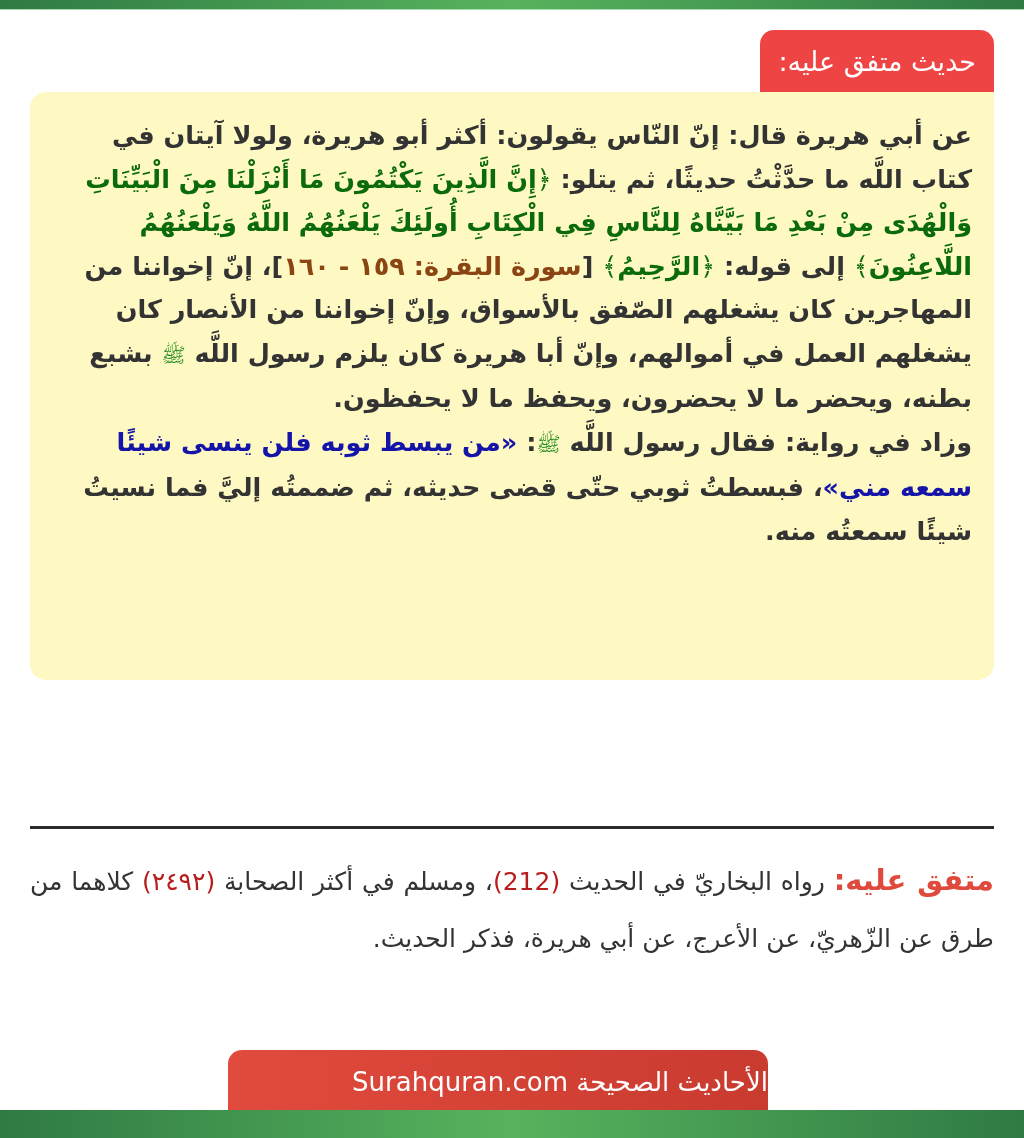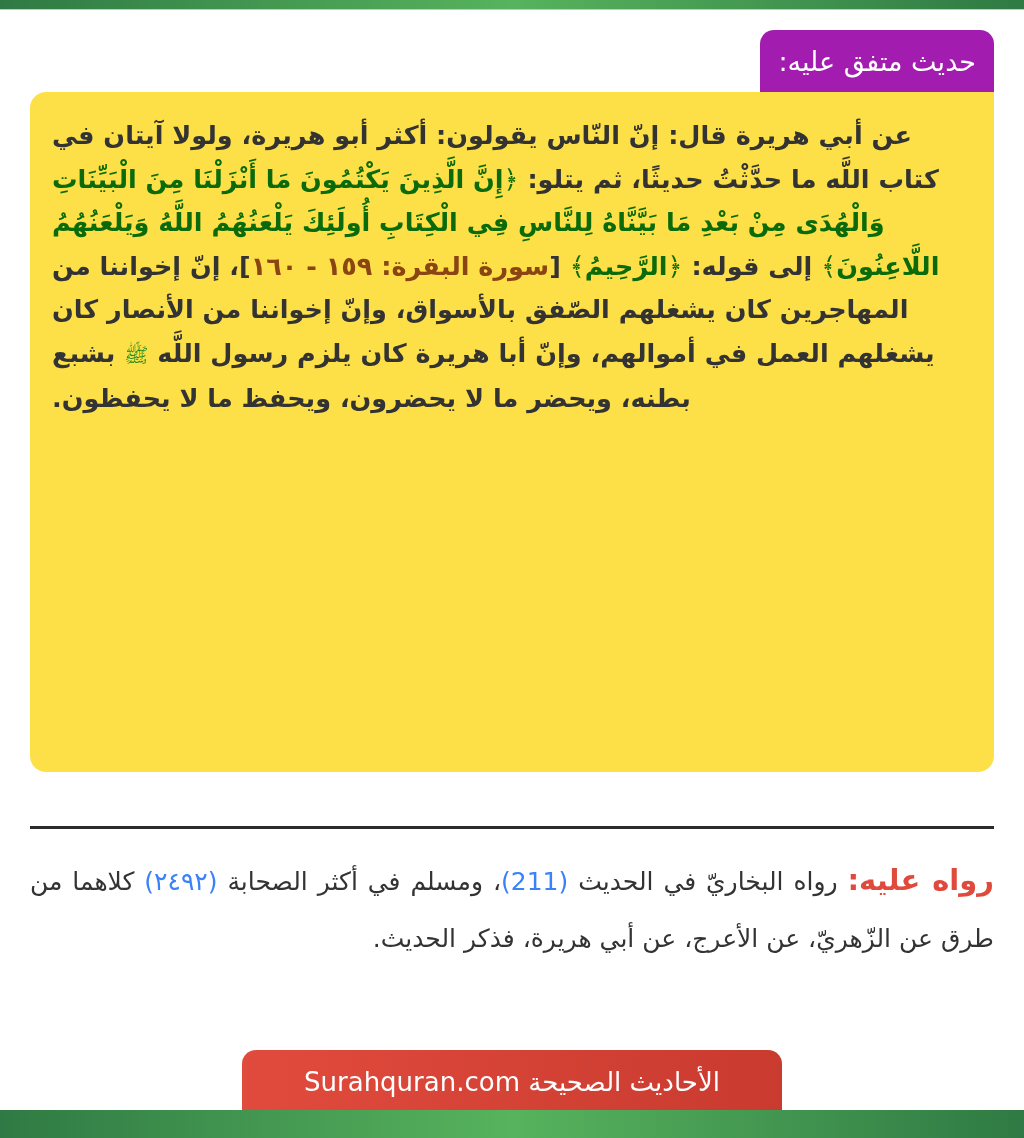--- a/index.html
+++ b/index.html
@@ -14,69 +14,70 @@
     background: linear-gradient(90deg, #2f7a44 0%, #57b35d 50%, #2f7a44 100%);
     border-bottom: 1px solid #a8dcb0;
   }
   .bottom-bar {
     position: absolute; left: 0; top: 1110px; width: 1024px; height: 28px;
     background: linear-gradient(90deg, #2f7a44 0%, #57b35d 50%, #2f7a44 100%);
   }
   .heading-tag {
     position: absolute; right: 30px; top: 30px;
     height: 62px; padding: 0 18px;
-    background: #a21caf; color: #ffffff;
+    background: #ef4444; color: #ffffff;
     border-radius: 14px 14px 0 0;
     font-size: 27px; line-height: 64px;
     direction: rtl;
   }
   .hadith-box {
-    position: absolute; left: 30px; top: 92px; width: 964px; height: 680px;
-    background: #fde047;
+    position: absolute; left: 30px; top: 92px; width: 964px; height: 588px;
+    background: #fef9c3;
     border-radius: 16px 0 16px 16px;
     box-sizing: border-box; padding: 22px 22px 0 22px;
-    direction: rtl; text-align: left;
+    direction: rtl; text-align: right;
     font-weight: bold; font-size: 25.5px; line-height: 43.5px;
     color: #333333;
   }
   .hadith-box p { margin: 0; }
   .quran { color: #0b6b0b; }
   .ornament { color: #0b6b0b; font-weight: normal; }
   .ref { color: #8b4513; }
   .saw { color: #1e8a1e; font-weight: normal; font-size: 20px; }
   .quote { color: #1414a8; }
   .divider {
     position: absolute; left: 30px; top: 826px; width: 964px; height: 3px;
     background: #2b2b2b;
   }
   .source {
     position: absolute; left: 30px; top: 852px; width: 964px;
     direction: rtl; text-align: justify; text-align-last: right;
     font-size: 25px; line-height: 57px; color: #333333;
   }
   .source .label { color: #e04a3c; font-weight: bold; font-size: 29px; }
-  .source .num { color: #3b82f6; }
+  .source .num { color: #b91c1c; }
   .footer-badge {
-    position: absolute; left: 242px; top: 1050px; width: 540px; height: 60px;
+    position: absolute; left: 228px; top: 1050px; width: 540px; height: 60px;
     background: linear-gradient(90deg, #e14b3d 0%, #c93a2f 100%);
     border-radius: 14px 14px 0 0;
-    color: #ffffff; font-size: 26px; line-height: 64px; text-align: center;
+    color: #ffffff; font-size: 26px; line-height: 64px; 
     direction: rtl;
   }
 </style>
 </head>
 <body>
 
 <div class="top-bar"></div>
 
 <div class="heading-tag">حديث متفق عليه:</div>
 
 <div class="hadith-box">
   <p><span>عن أبي هريرة قال: إنّ النّاس يقولون: أكثر أبو هريرة، ولولا آيتان في كتاب اللَّه ما حدَّثْتُ حديثًا، ثم يتلو: </span><span class="ornament">﴿</span><span class="quran">إِنَّ الَّذِينَ يَكْتُمُونَ مَا أَنْزَلْنَا مِنَ الْبَيِّنَاتِ وَالْهُدَى مِنْ بَعْدِ مَا بَيَّنَّاهُ لِلنَّاسِ فِي الْكِتَابِ أُولَئِكَ يَلْعَنُهُمُ اللَّهُ وَيَلْعَنُهُمُ اللَّاعِنُونَ</span><span class="ornament">﴾</span><span> إلى قوله: </span><span class="ornament">﴿</span><span class="quran">الرَّحِيمُ</span><span class="ornament">﴾</span><span> [</span><span class="ref">سورة البقرة: ١٥٩ - ١٦٠</span><span>]</span><span>، إنّ إخواننا من المهاجرين كان يشغلهم الصّفق بالأسواق، وإنّ إخواننا من الأنصار كان يشغلهم العمل في أموالهم، وإنّ أبا هريرة كان يلزم رسول اللَّه </span><span class="saw">ﷺ</span><span> بشبع بطنه، ويحضر ما لا يحضرون، ويحفظ ما لا يحفظون.</span></p>
+  <p><span>وزاد في رواية: فقال رسول اللَّه </span><span class="saw">ﷺ</span><span>: </span><span class="quote">«من يبسط ثوبه فلن ينسى شيئًا سمعه مني»</span><span>، فبسطتُ ثوبي حتّى قضى حديثه، ثم ضممتُه إليَّ فما نسيتُ شيئًا سمعتُه منه.</span></p>
 </div>
 
 <div class="divider"></div>
 
-<div class="source"><span class="label">رواه عليه:</span><span> رواه البخاريّ في الحديث </span><span class="num">(211)</span><span>، ومسلم في أكثر الصحابة </span><span class="num">(٢٤٩٢)</span><span> كلاهما من طرق عن الزّهريّ، عن الأعرج، عن أبي هريرة، فذكر الحديث.</span></div>
+<div class="source"><span class="label">متفق عليه:</span><span> رواه البخاريّ في الحديث </span><span class="num">(212)</span><span>، ومسلم في أكثر الصحابة </span><span class="num">(٢٤٩٢)</span><span> كلاهما من طرق عن الزّهريّ، عن الأعرج، عن أبي هريرة، فذكر الحديث.</span></div>
 
 <div class="footer-badge">الأحاديث الصحيحة Surahquran.com</div>
 
 <div class="bottom-bar"></div>
 
 </body></html>

